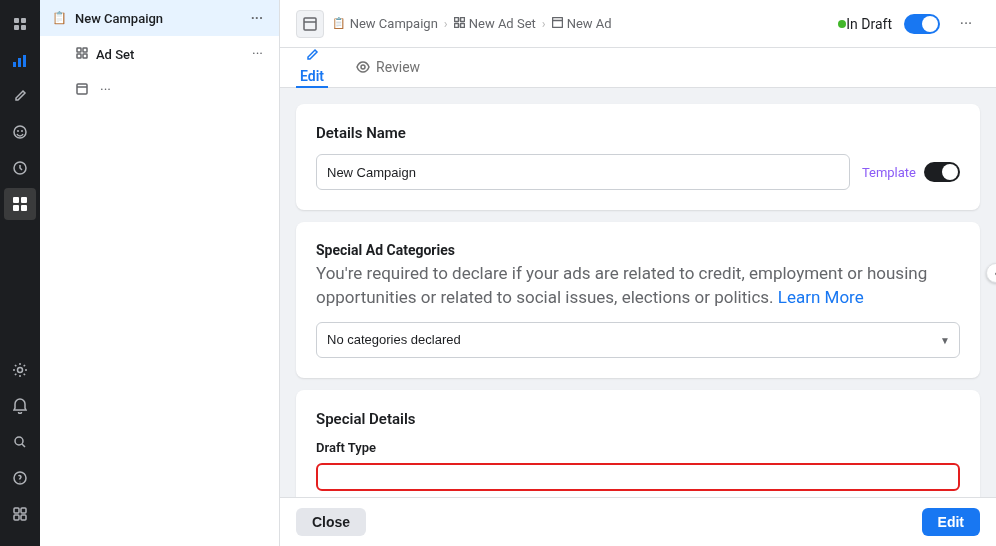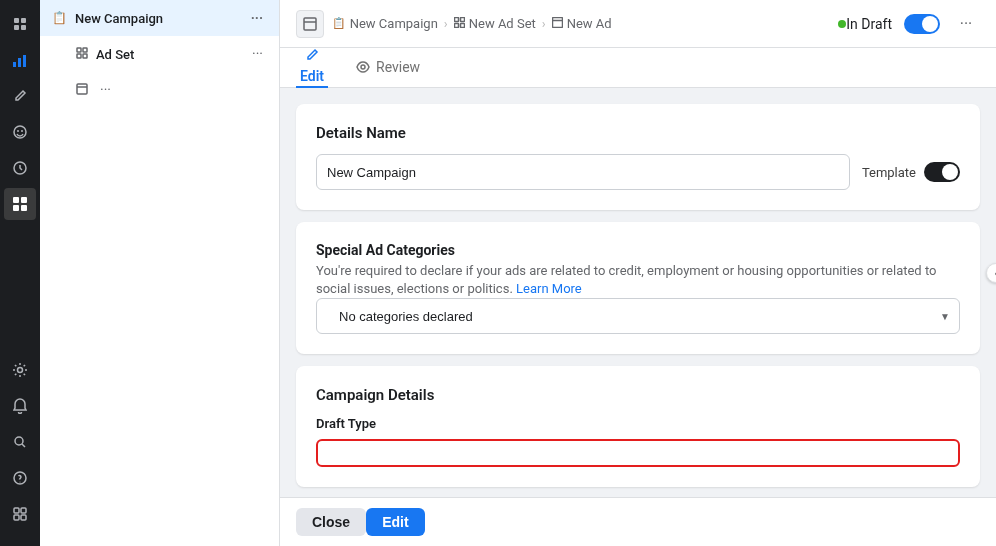--- a/index.html
+++ b/index.html
@@ -187,21 +187,21 @@
       padding: 0 10px;
       font-size: 13px;
       color: #1c1e21;
       outline: none;
     }
     .template-toggle {
       display: flex;
       align-items: center;
       gap: 8px;
       font-size: 13px;
-      color: #404040;
+      color: #8b5cf6;
       flex-shrink: 0;
     }
     .toggle-dark {
       width: 36px; height: 20px;
       background: #1c1e21;
       border-radius: 10px;
       position: relative;
       cursor: pointer;
     }
     .toggle-dark-knob {
@@ -212,32 +212,33 @@
       top: 2px; right: 2px;
     }
 
     .section-label {
       font-size: 14px;
       font-weight: 700;
       color: #1c1e21;
       margin-bottom: 4px;
     }
     .section-desc {
-      font-size: 13px;
+      font-size: 17px;
       color: #65676b;
+      margin-bottom: 12px;
       line-height: 1.4;
     }
     .link { color: #1877f2; cursor: pointer; text-decoration: none; }
 
     .select-input {
       width: 100%;
       height: 36px;
       border: 1px solid #ccd0d5;
       border-radius: 6px;
-      padding: 0 22px;
+      padding: 0 10px;
       font-size: 13px;
       color: #1c1e21;
       background: #fff;
       appearance: none;
       outline: none;
       cursor: pointer;
     }
     .select-wrapper {
       position: relative;
     }
@@ -259,21 +260,21 @@
       padding: 12px;
       margin-top: 8px;
     }
 
     
     .bottom-bar {
       background: #fff;
       border-top: 1px solid #dddfe2;
       padding: 10px 16px;
       display: flex;
-      justify-content: flex-start;
+      justify-content: space-between;
       align-items: center;
       flex-shrink: 0;
     }
     .btn {
       padding: 6px 16px;
       border-radius: 6px;
       font-size: 14px;
       font-weight: 600;
       cursor: pointer;
       border: none;
@@ -520,21 +521,21 @@
           <a class="link">Learn More</a>
         </div>
         <div class="select-wrapper">
           <select class="select-input">
             <option>No categories declared</option>
           </select>
         </div>
       </div>
 
       <div class="card">
-        <div class="card-title">Campaign Details</div>
+        <div class="card-title">Special Details</div>
         <div class="section-label" style="font-size:13px;font-weight:600;margin-bottom:8px;">Draft Type</div>
 
         <div class="objective-section">
           
           
         </div>
       </div>
 
     </div>
 

